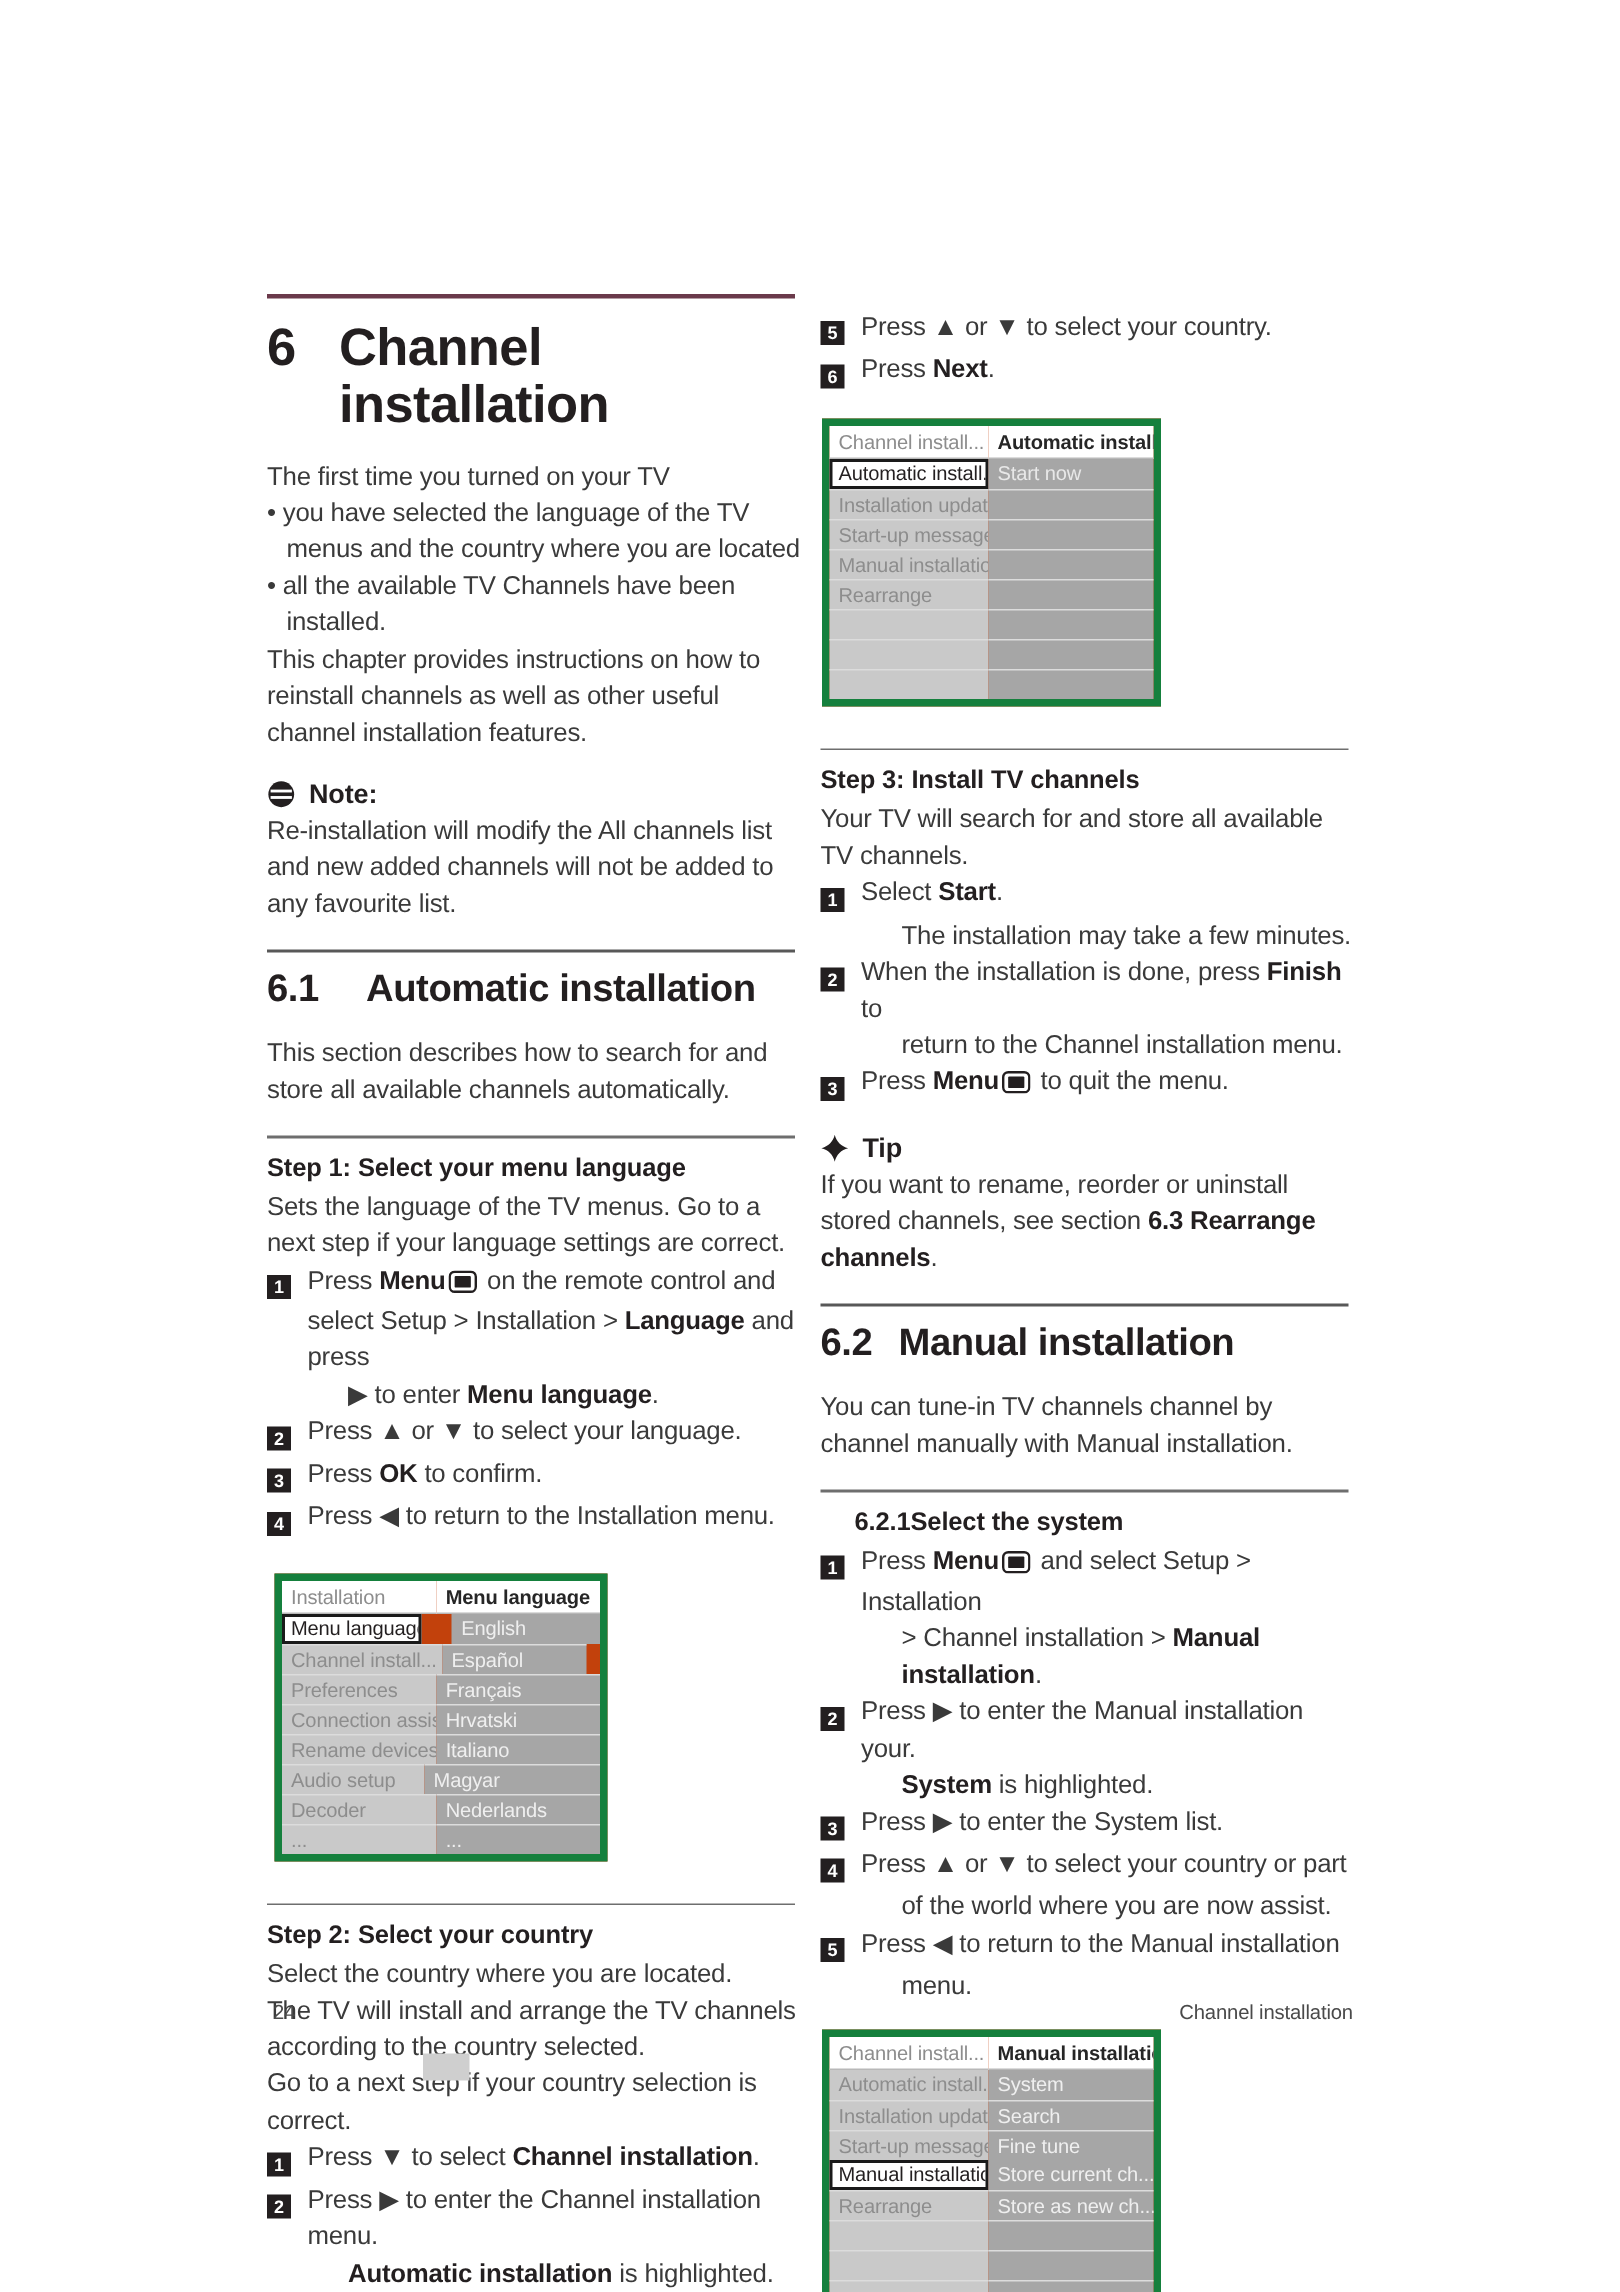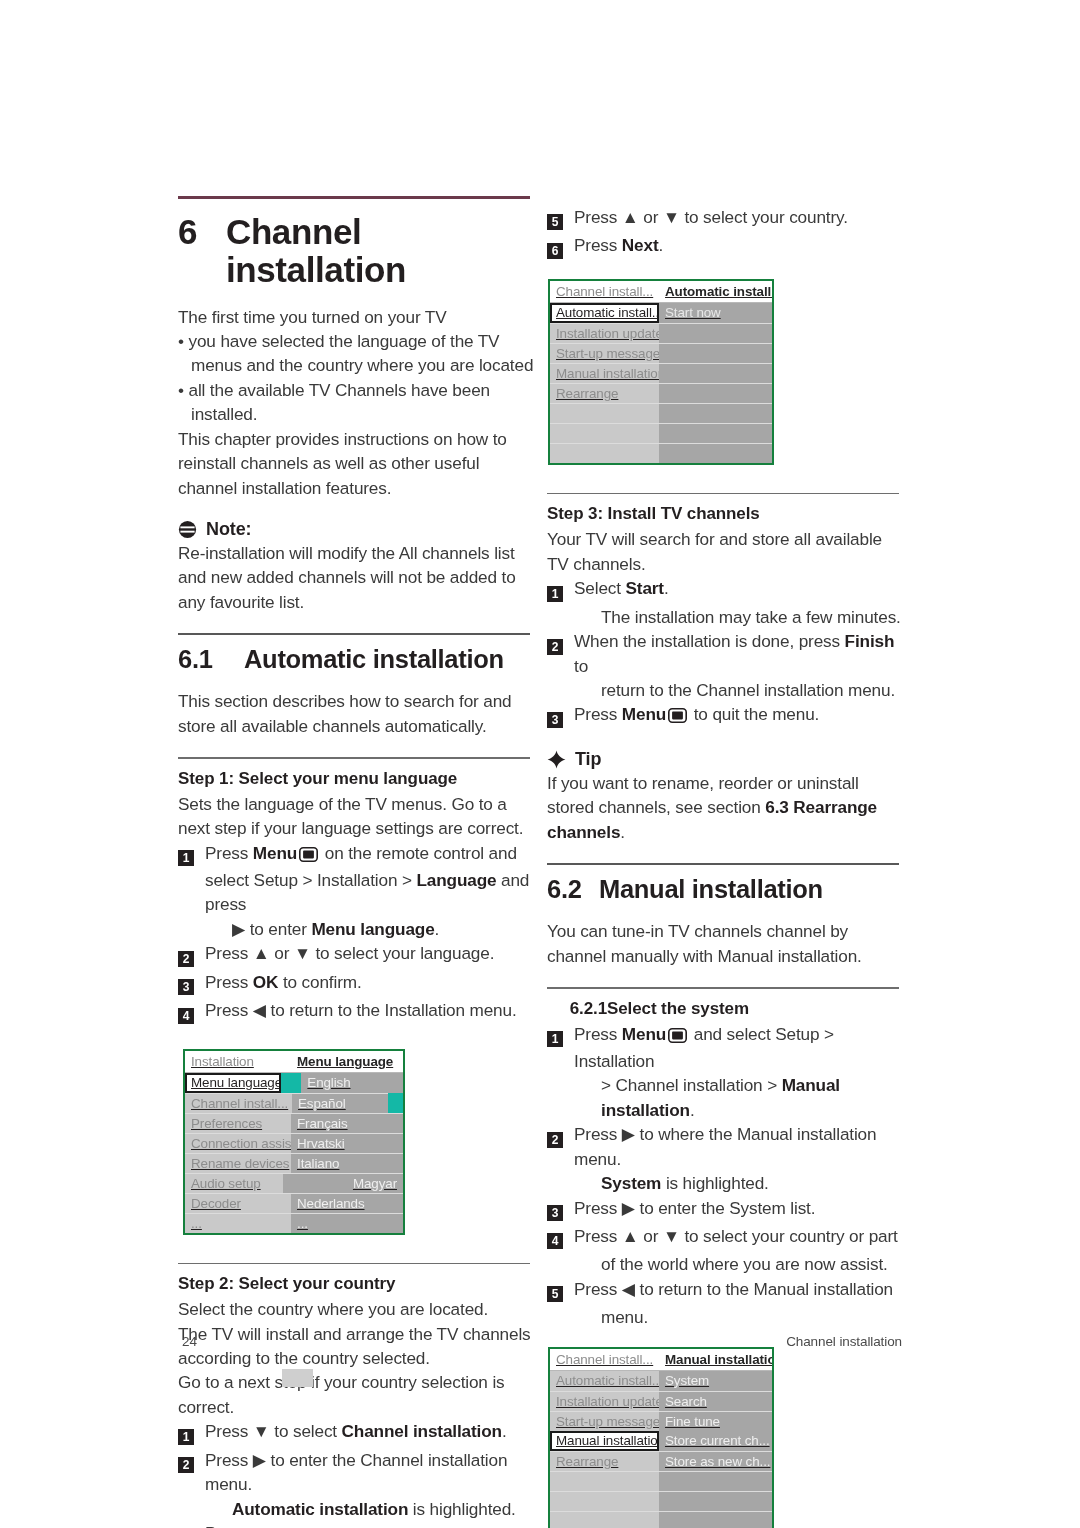--- a/index.html
+++ b/index.html
@@ -144,25 +144,24 @@
 
   
   .menu-ico {
     display: inline-block;
     vertical-align: -3px;
     margin: 0 2px;
   }
 
   
   .tvmenu {
-    border: 2px solid #15803d;
-    background: #14b8a6;
+    border: 5px solid #15803d;
+    background: #c2410c;
     font-size: 0;
     box-sizing: border-box;
-    text-decoration: underline;
   }
   .tvmenu .tmrow { display: flex; }
   .tvmenu .tmcell {
     box-sizing: border-box;
     font-size: 13.4px;
     letter-spacing: -0.1px;
     line-height: 20px;
     height: 20px;
     padding: 0 6px;
     overflow: hidden;
@@ -299,21 +298,21 @@
       <div class="tmrow sep">
         <div class="tmcell left" style="width:107px;">Connection assist.</div>
         <div class="tmcell right" style="width:113px;">Hrvatski</div>
       </div>
       <div class="tmrow sep">
         <div class="tmcell left" style="width:107px;">Rename devices</div>
         <div class="tmcell right" style="width:113px;">Italiano</div>
       </div>
       <div class="tmrow sep">
         <div class="tmcell left" style="width:107px;">Audio setup</div>
-        <div class="tmcell right" style="width:132px;text-align:right;">Magyar</div>
+        <div class="tmcell right" style="width:132px;">Magyar</div>
       </div>
       <div class="tmrow sep">
         <div class="tmcell left" style="width:107px;">Decoder</div>
         <div class="tmcell right" style="width:113px;">Nederlands</div>
       </div>
       <div class="tmrow sep">
         <div class="tmcell left" style="width:107px;">...</div>
         <div class="tmcell right" style="width:113px;">...</div>
       </div>
     </div>
@@ -457,21 +456,21 @@
                 <rect x="0.8" y="0.8" width="17.4" height="13.4" rx="3.4" fill="none" stroke="#231f20" stroke-width="1.6"></rect>
                 <rect x="4.1" y="3.6" width="10.8" height="7.8" rx="0.8" fill="#231f20"></rect>
               </svg></span><span> and select Setup &gt; Installation</span></span>
       </div>
       <div class="stepline">
         <span class="stepnum"></span>
         <span class="steptext cont"><span>&gt; Channel installation &gt; </span><b>Manual installation</b><span>.</span></span>
       </div>
       <div class="stepline">
         <span class="stepnum"><span class="sqnum">2</span></span>
-        <span class="steptext">Press ▶ to where the Manual installation menu.</span>
+        <span class="steptext">Press ▶ to enter the Manual installation your.</span>
       </div>
       <div class="stepline">
         <span class="stepnum"></span>
         <span class="steptext cont"><b>System</b><span> is highlighted.</span></span>
       </div>
       <div class="stepline">
         <span class="stepnum"><span class="sqnum">3</span></span>
         <span class="steptext">Press ▶ to enter the System list.</span>
       </div>
       <div class="stepline">

